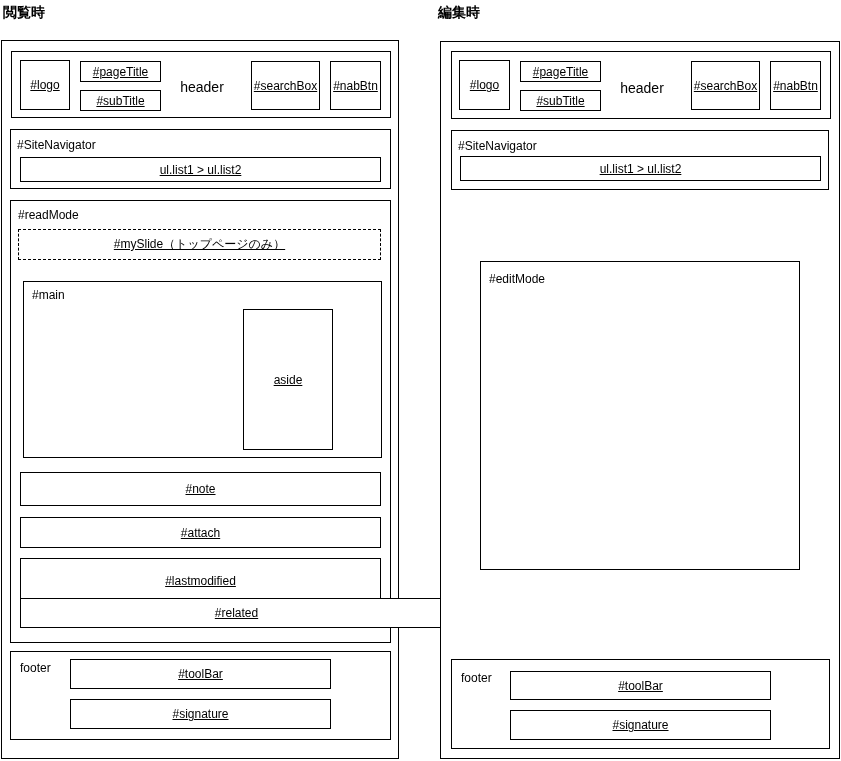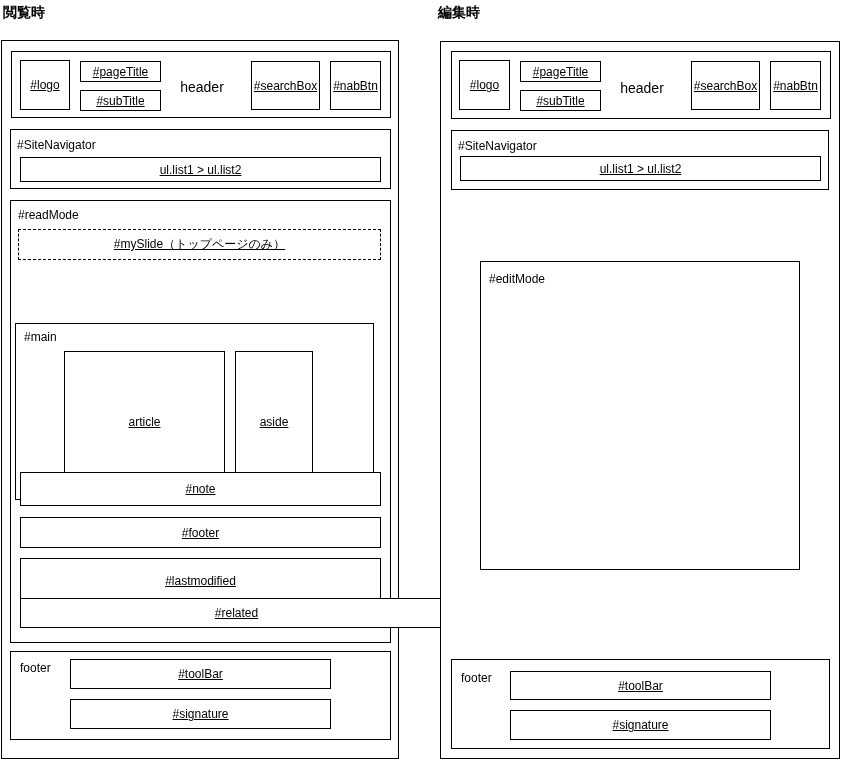--- a/index.html
+++ b/index.html
@@ -62,24 +62,24 @@
   .lh-search    { left: 239px; top: 9px;  width: 69px; height: 49px; }
   .lh-nabbtn    { left: 318px; top: 9px;  width: 51px; height: 49px; }
 
   .l-sitenav { left: 8px;  top: 88px;  width: 381px; height: 60px; }
   .l-sitenav-label { left: 6px; top: 8px; }
   .l-sitenav-list  { left: 9px; top: 27px; width: 361px; height: 25px; }
 
   .l-readmode { left: 8px; top: 159px; width: 381px; height: 443px; }
   .l-readmode-label { left: 7px; top: 7px; }
   .l-myslide  { left: 7px;  top: 28px;  width: 363px; height: 31px; }
-  .l-main     { left: 4px; top: 80px;  width: 359px; height: 177px; margin-top: 42px; }
+  .l-main     { left: 12px; top: 80px;  width: 359px; height: 177px; }
   .l-main-label { left: 8px; top: 6px; }
   .lm-article { left: 48px;  top: 27px; width: 161px; height: 141px; }
-  .lm-aside   { left: 219px; top: 27px; width: 78px;  height: 141px; }
+  .lm-aside   { left: 219px; top: 27px; width: 90px;  height: 141px; }
   .l-note         { left: 9px; top: 271px; width: 361px; height: 34px; }
   .l-attach       { left: 9px; top: 316px; width: 361px; height: 31px; }
   .l-lastmodified { left: 9px; top: 357px; width: 361px; height: 45px; }
   .l-related      { left: 9px; top: 397px; width: 433px; height: 30px; }
 
   .l-footer  { left: 8px; top: 610px; width: 381px; height: 89px; }
   .l-footer-label { left: 9px; top: 9px; }
   .l-toolbar   { left: 59px; top: 7px;  width: 261px; height: 30px; }
   .l-signature { left: 59px; top: 47px; width: 261px; height: 30px; }
 
@@ -129,26 +129,25 @@
       <div class="corner-label l-sitenav-label">#SiteNavigator</div>
       <div class="box center-text l-sitenav-list">ul.list1 &gt; ul.list2</div>
     </div>
 
     <div class="box l-readmode">
       <div class="corner-label l-readmode-label">#readMode</div>
       <div class="box dashed center-text l-myslide">#mySlide（トップページのみ）</div>
 
       <div class="box l-main">
         <div class="corner-label l-main-label">#main</div>
-        <div class="box center-text lm-article">article</div>
         <div class="box center-text lm-aside">aside</div>
       </div>
 
       <div class="box center-text l-note">#note</div>
-      <div class="box center-text l-attach">#footer</div>
+      <div class="box center-text l-attach">#attach</div>
       <div class="box center-text l-lastmodified">#lastmodified</div>
       <div class="box center-text l-related">#related</div>
     </div>
 
     <div class="box l-footer">
       <div class="corner-label l-footer-label">footer</div>
       <div class="box center-text l-toolbar">#toolBar</div>
       <div class="box center-text l-signature">#signature</div>
     </div>
 

